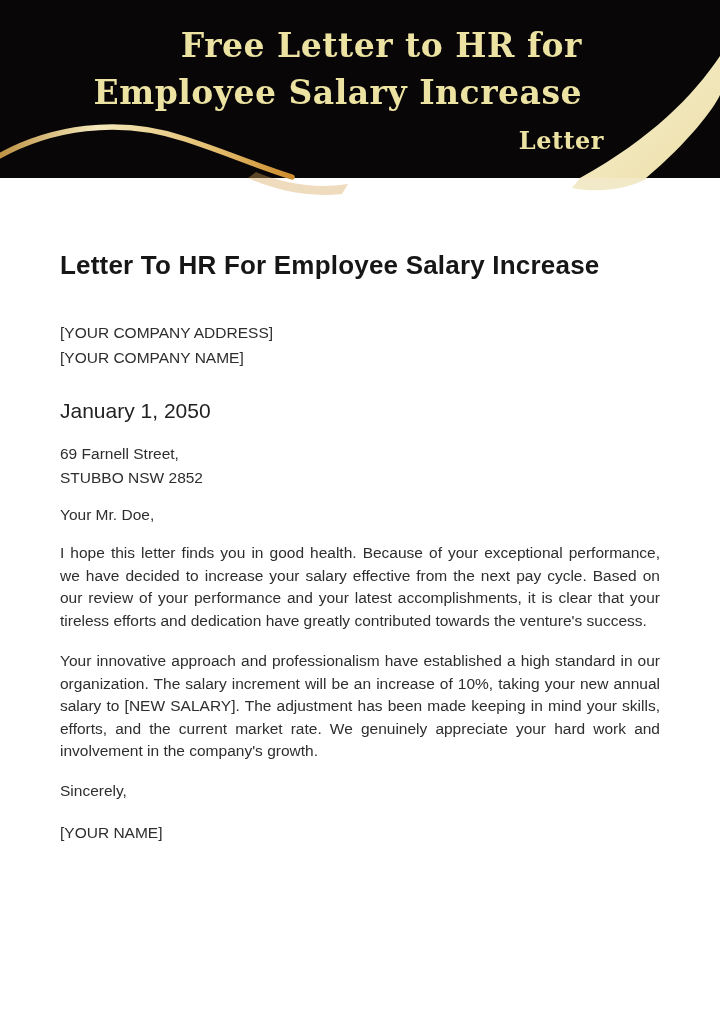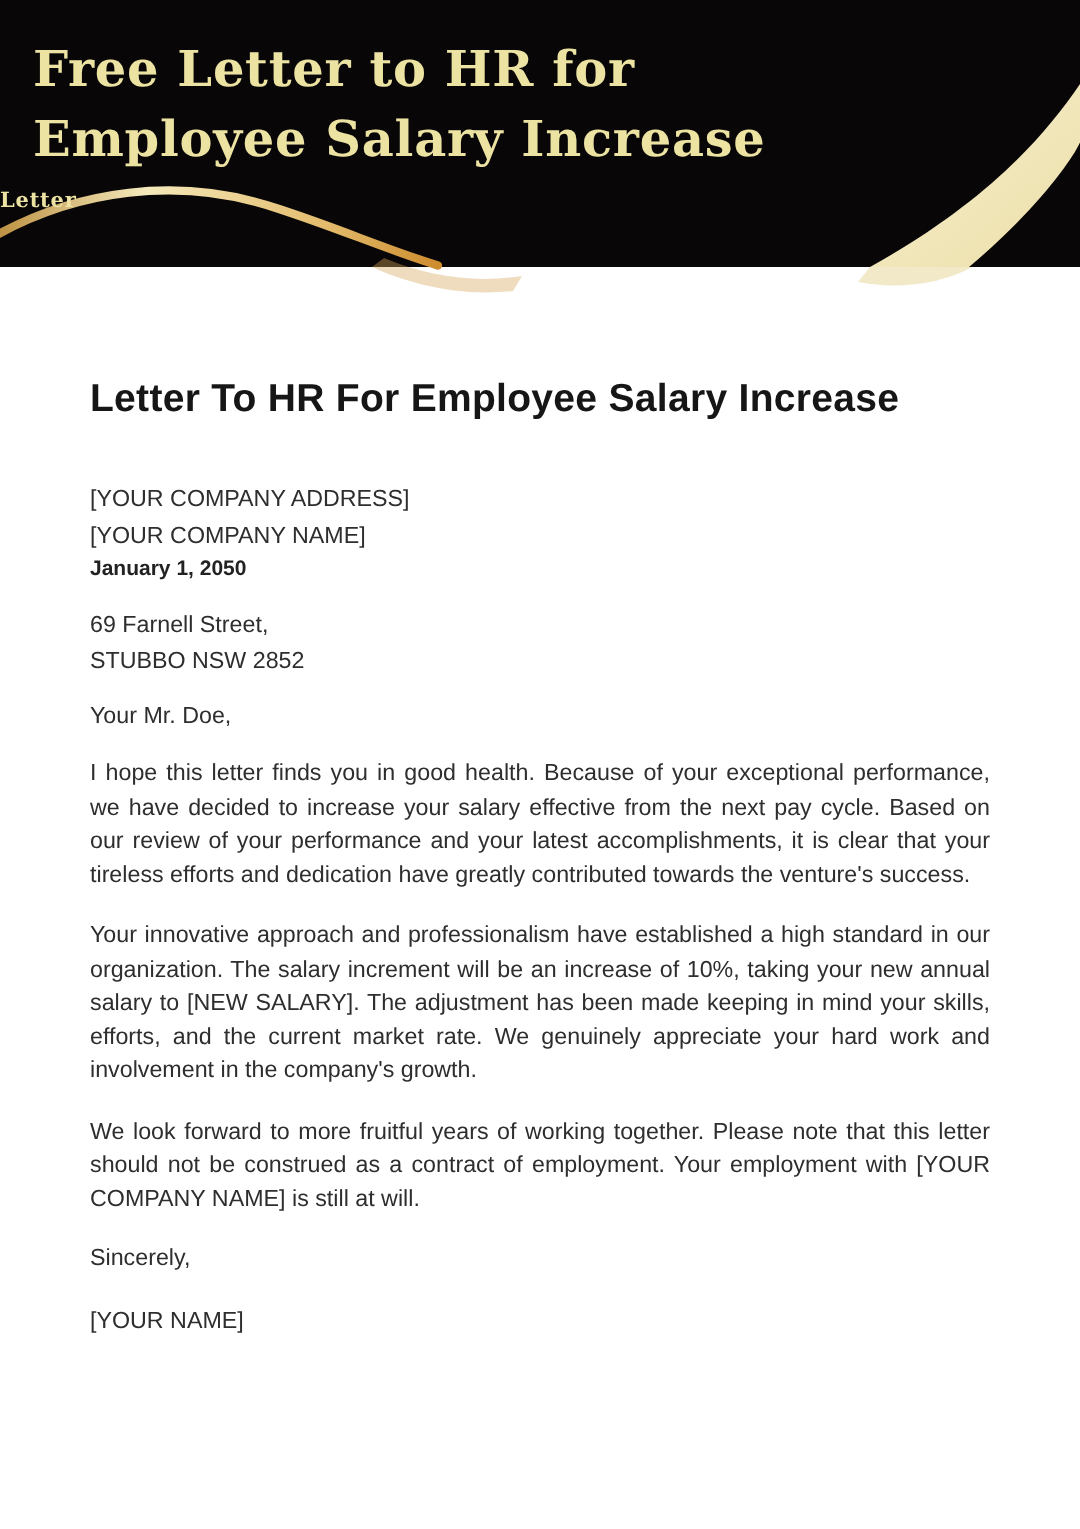--- a/index.html
+++ b/index.html
@@ -28,35 +28,35 @@
     position: absolute;
     top: 0;
     left: 0;
     pointer-events: none;
   }
   .banner-text {
     position: absolute;
     top: 0;
     left: 0;
     width: 604px;
-    text-align: left;
+    text-align: right;
     color: #ece2a2;
     font-family: "DejaVu Serif", "Liberation Serif", serif;
   }
   .banner-title {
     margin: 22px auto 0;
     max-width: 560px;
     font-size: 33px;
     line-height: 47px;
     font-weight: 700;
     letter-spacing: 0.5px;
   }
   .banner-subtitle {
     margin-top: 10px;
-    font-size: 14px;
+    font-size: 24px;
     font-weight: 700;
     letter-spacing: 0.5px;
   }
 
   
   .content {
     padding: 0 60px;
     color: #2e2e2e;
   }
   .doc-heading {
@@ -66,22 +66,23 @@
     font-weight: 700;
     color: #161616;
     letter-spacing: 0.2px;
   }
   .company-block {
     margin-top: 40px;
     font-size: 15.5px;
     line-height: 25px;
   }
   .date-line {
-    font-size: 14px;
-    font-weight: 700;
+    margin-top: 29px;
+    font-size: 21px;
+    font-weight: 400;
     color: #222222;
   }
   .recipient-block {
     margin-top: 19px;
     font-size: 15.5px;
     line-height: 24px;
   }
   .salutation {
     margin-top: 16px;
     font-size: 15.5px;
@@ -148,20 +149,19 @@
 
     <div class="recipient-block">
       <div>69 Farnell Street,</div>
       <div>STUBBO NSW 2852</div>
     </div>
 
     <div class="salutation">Your Mr. Doe,</div>
 
     <p class="body-paragraph">I hope this letter finds you in good health. Because of your exceptional performance, we have decided to increase your salary effective from the next pay cycle. Based on our review of your performance and your latest accomplishments, it is clear that your tireless efforts and dedication have greatly contributed towards the venture's success.</p>
     <p class="body-paragraph">Your innovative approach and professionalism have established a high standard in our organization. The salary increment will be an increase of 10%, taking your new annual salary to [NEW SALARY]. The adjustment has been made keeping in mind your skills, efforts, and the current market rate. We genuinely appreciate your hard work and involvement in the company's growth.</p>
-    <p class="body-paragraph">We look forward to more fruitful years of working together. Please note that this letter should not be construed as a contract of employment. Your employment with [YOUR COMPANY NAME] is still at will.</p>
 
     <div class="closing">Sincerely,</div>
 
     <div class="signature">[YOUR NAME]</div>
 
   </div>
 </div>
 
 </body></html>

